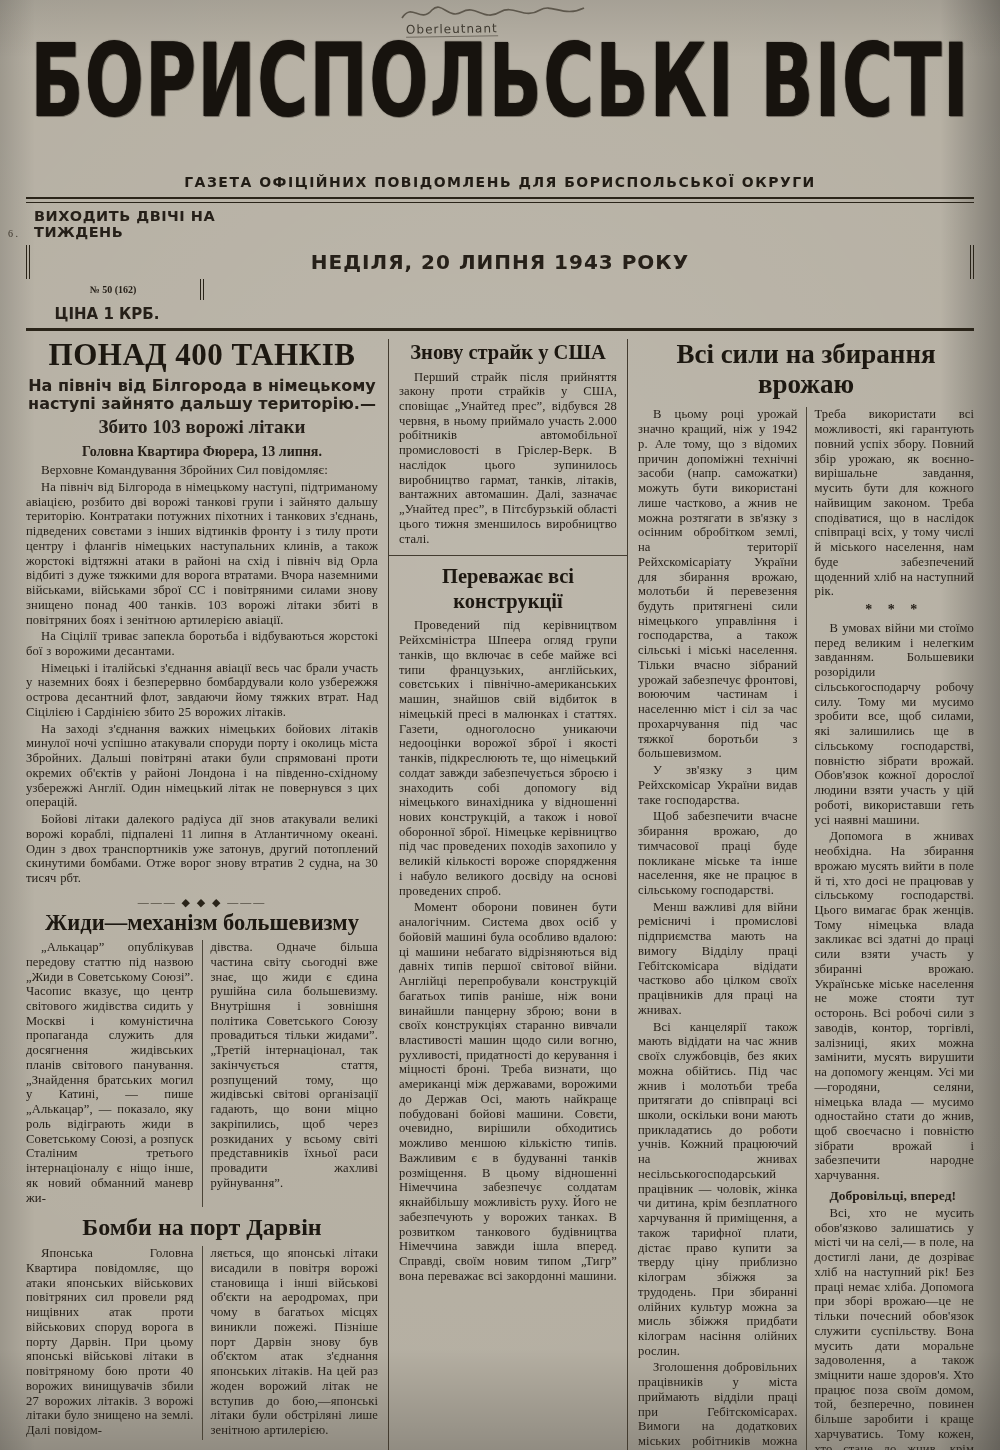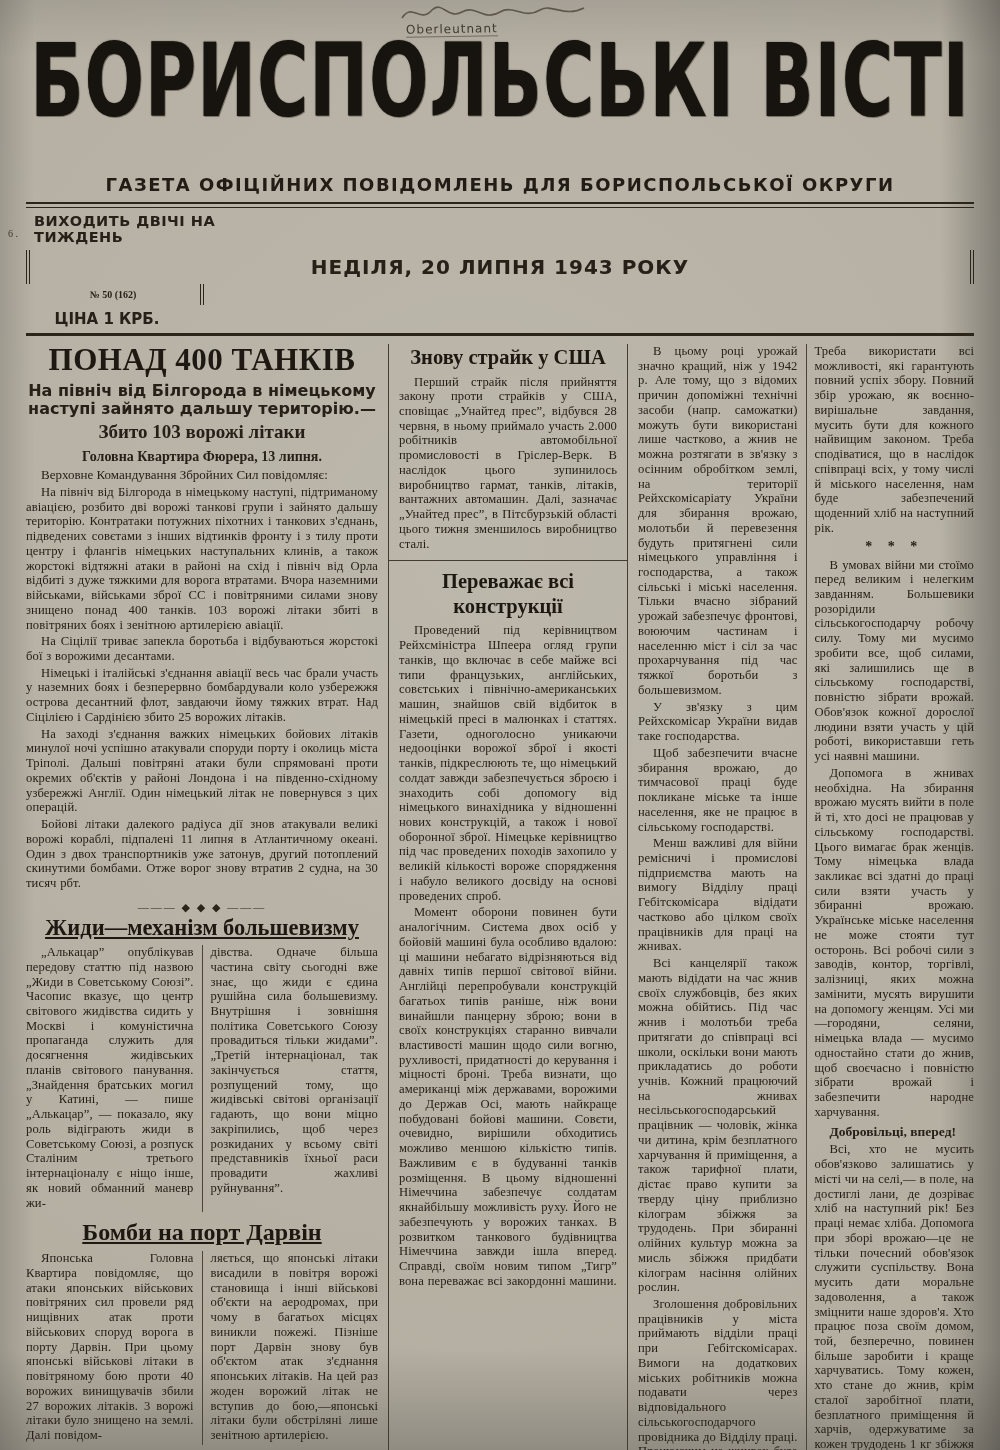--- a/index.html
+++ b/index.html
@@ -37,21 +37,21 @@
     font-weight:900;font-size:70px;line-height:1.0;
     letter-spacing:1px;color:#17130e;
     transform:scaleY(1.45);transform-origin:top center;
     height:128px;
     text-shadow:0 0 1px rgba(20,16,10,.8), 1px 1px 0 rgba(40,34,25,.35);
     white-space:nowrap;
   }
   .subtitle{
     margin-top:16px;text-align:center;
     font-family:"DejaVu Sans", sans-serif;
-    font-weight:bold;font-size:18px;letter-spacing:1.5px;color:#211c15;
+    font-weight:bold;font-size:14px;letter-spacing:1.5px;color:#211c15;
     white-space:nowrap;
   }
   
   .rule-thin{border:0;border-top:2px solid #2a2419;margin:7px 0 0 0;}
   .datebar{
     display:flex;align-items:stretch;
     border-top:1px solid #2a2419;border-bottom:3px solid #2a2419;
     margin-top:3px;
     flex-direction:column;
   }
@@ -70,21 +70,21 @@
   
   .bp{margin:0 0 2px 0;font-size:12.6px;line-height:1.17;text-align:justify;text-indent:15px;
       letter-spacing:.1px; word-spacing:.5px;}
   .lead{font-size:13px;line-height:1.2;text-indent:15px;margin:2px 0 2px 0;text-align:justify;}
   h1,h2,h3{margin:0;color:#1d1811;}
   .h-tanks{font-size:31px;line-height:1.05;text-align:center;font-weight:bold;letter-spacing:.5px;}
   .deck{font-family:"DejaVu Sans", sans-serif;font-weight:bold;font-size:16px;line-height:1.15;text-align:center;margin-top:5px;}
   .deck2{font-weight:bold;font-size:19px;text-align:center;margin-top:3px;font-family:"Liberation Serif", serif;}
   .art-dateline{font-weight:bold;font-size:14px;text-align:center;margin:6px 0 2px 0;}
   .ornament{text-align:center;font-size:11px;letter-spacing:2px;color:#2a2419;margin:10px 0 2px 0;}
-  .h-sec{font-size:22.5px;text-align:center;font-weight:bold;line-height:1.08;margin:0 0 5px 0;text-decoration:underline;}
+  .h-sec{font-size:22.5px;text-align:center;font-weight:bold;line-height:1.08;margin:0 0 5px 0;}
   .twocol{display:flex;}
   .twocol .sub{width:50%;overflow:hidden;}
   .twocol .sub + .sub{border-left:1px solid #4a4336;padding-left:8px;}
   .twocol .sub:first-child{padding-right:8px;}
   .h-mid{font-size:20.5px;text-align:center;font-weight:bold;line-height:1.1;margin:2px 0 6px 0;}
   .mid-sep{border:0;border-top:1px solid #433c30;margin:9px -10px 9px -10px;}
   .h-right{font-size:27px;text-align:center;font-weight:bold;line-height:1.12;margin:0 0 8px 0;}
   .stars{text-align:center;font-size:14px;font-weight:bold;letter-spacing:6px;margin:3px 0;}
   .inline-head{font-weight:bold;font-size:13.5px;margin:5px 0 2px 0;text-indent:15px;}
   .speck{position:absolute;color:#3a342a;font-size:10px;}
@@ -120,21 +120,21 @@
       <div class="col col-left">
         <article>
           <h1 class="h-tanks">ПОНАД 400 ТАНКІВ</h1>
           <div class="deck">На північ від Білгорода в німецькому наступі зайнято дальшу територію.—</div>
           <div class="deck2">Збито 103 ворожі літаки</div>
           <div class="art-dateline">Головна Квартира Фюрера, 13 липня.</div>
           <p class="lead">Верховне Командування Збройних Сил повідомляє:</p>
           <p class="bp">На північ від Білгорода в німецькому наступі, підтриманому авіацією, розбито дві ворожі танкові групи і зайнято дальшу територію. Контратаки потужних піхотних і танкових з'єднань, підведених совєтами з інших відтинків фронту і з тилу проти центру і флангів німецьких наступальних клинів, а також жорстокі відтяжні атаки в районі на схід і північ від Орла відбиті з дуже тяжкими для ворога втратами. Вчора наземними військами, військами зброї СС і повітряними силами знову знищено понад 400 танків. 103 ворожі літаки збиті в повітряних боях і зенітною артилерією авіації.</p>
           <p class="bp">На Сіцілії триває запекла боротьба і відбуваються жорстокі бої з ворожими десантами.</p>
           <p class="bp">Німецькі і італійські з'єднання авіації весь час брали участь у наземних боях і безперервно бомбардували коло узбережжя острова десантний флот, завдаючи йому тяжких втрат. Над Сіцілією і Сардінією збито 25 ворожих літаків.</p>
-          <p class="bp">На заході з'єднання важких німецьких бойових літаків минулої ночі успішно атакували споруди порту і околиць міста Тріполі. Дальші повітряні атаки були спрямовані проти окремих об'єктів у районі Лондона і на південно-східному узбережжі Англії. Один німецький літак не повернувся з цих операцій.</p>
+          <p class="bp">На заході з'єднання важких німецьких бойових літаків минулої ночі успішно атакували споруди порту і околиць міста Збройних. Дальші повітряні атаки були спрямовані проти окремих об'єктів у районі Лондона і на південно-східному узбережжі Англії. Один німецький літак не повернувся з цих операцій.</p>
           <p class="bp">Бойові літаки далекого радіуса дії знов атакували великі ворожі кораблі, підпалені 11 липня в Атлантичному океані. Один з двох транспортників уже затонув, другий потоплений скинутими бомбами. Отже ворог знову втратив 2 судна, на 30 тисяч рбт.</p>
         </article>
 
         <div class="ornament">——— ◆ ◆ ◆ ———</div>
 
         <article>
           <h2 class="h-sec">Жиди—механізм большевизму</h2>
           <div class="twocol">
             <div class="sub">
               <p class="bp">„Алькацар” опублікував передову статтю під назвою „Жиди в Советському Союзі”. Часопис вказує, що центр світового жидівства сидить у Москві і комуністична пропаганда служить для досягнення жидівських планів світового панування. „Знайдення братських могил у Катині, — пише „Алькацар”, — показало, яку роль відіграють жиди в Советському Союзі, а розпуск Сталіним третього інтернаціоналу є ніщо інше, як новий обманний маневр жи-</p>
@@ -169,20 +169,22 @@
         <article>
           <h2 class="h-mid">Переважає всі</h2>
           <h2 class="h-mid" style="margin-top:-4px">конструкції</h2>
           <p class="bp">Проведений під керівництвом Рейхсміністра Шпеера огляд групи танків, що включає в себе майже всі типи французьких, англійських, совєтських і північно-американських машин, знайшов свій відбиток в німецькій пресі в малюнках і статтях. Газети, одноголосно уникаючи недооцінки ворожої зброї і якості танків, підкреслюють те, що німецький солдат завжди забезпечується зброєю і знаходить собі допомогу від німецького винахідника у відношенні нових конструкцій, а також і нової оборонної зброї. Німецьке керівництво під час проведених походів захопило у великій кількості вороже спорядження і набуло великого досвіду на основі проведених спроб.</p>
           <p class="bp">Момент оборони повинен бути аналогічним. Система двох осіб у бойовій машині була особливо вдалою: ці машини небагато відрізняються від давніх типів першої світової війни. Англійці перепробували конструкцій багатьох типів раніше, ніж вони винайшли панцерну зброю; вони в своїх конструкціях старанно вивчали властивості машин щодо сили вогню, рухливості, придатності до керування і міцності броні. Треба визнати, що американці між державами, ворожими до Держав Осі, мають найкраще побудовані бойові машини. Совєти, очевидно, вирішили обходитись можливо меншою кількістю типів. Важливим є в будуванні танків розміщення. В цьому відношенні Німеччина забезпечує солдатам якнайбільшу можливість руху. Його не забезпечують у ворожих танках. В розвитком танкового будівництва Німеччина завжди ішла вперед. Справді, своїм новим типом „Тигр” вона переважає всі закордонні машини.</p>
         </article>
       </div>
 
       <div class="col col-right">
         <article>
+          <h2 class="h-right">Всі сили на збирання</h2>
+          <h2 class="h-right" style="margin-top:-8px">врожаю</h2>
           <div class="twocol">
             <div class="sub">
               <p class="bp">В цьому році урожай значно кращий, ніж у 1942 р. Але тому, що з відомих причин допоміжні технічні засоби (напр. саможатки) можуть бути використані лише частково, а жнив не можна розтягати в зв'язку з осінним обробітком землі, на території Рейхскомісаріату України для збирання врожаю, молотьби й перевезення будуть притягнені сили німецького управління і господарства, а також сільські і міські населення. Тільки вчасно зібраний урожай забезпечує фронтові, воюючим частинам і населенню міст і сіл за час прохарчування під час тяжкої боротьби з большевизмом.</p>
               <p class="bp">У зв'язку з цим Рейхскомісар України видав таке господарства.</p>
               <p class="bp">Щоб забезпечити вчасне збирання врожаю, до тимчасової праці буде покликане міське та інше населення, яке не працює в сільському господарстві.</p>
               <p class="bp">Менш важливі для війни ремісничі і промислові підприємства мають на вимогу Відділу праці Гебітскомісара відідати частково або цілком своїх працівників для праці на жнивах.</p>
               <p class="bp">Всі канцелярії також мають відідати на час жнив своїх службовців, без яких можна обійтись. Під час жнив і молотьби треба притягати до співпраці всі школи, оскільки вони мають прикладатись до роботи учнів. Кожний працюючий на жнивах несільськогосподарський працівник — чоловік, жінка чи дитина, крім безплатного харчування й приміщення, а також тарифної плати, дістає право купити за тверду ціну приблизно кілограм збіжжя за трудодень. При збиранні олійних культур можна за мисль збіжжя придбати кілограм насіння олійних рослин.</p>
               <p class="bp">Зголошення добровільних працівників у міста приймають відділи праці при Гебітскомісарах. Вимоги на додаткових міських робітників можна подавати через відповідального сільськогосподарчого провідника до Відділу праці. Працюючим на жнивах буде видана посвідка з Відділу праці про час запиття, яку вони завжди мусять мати при собі.</p>
 
             </div>

